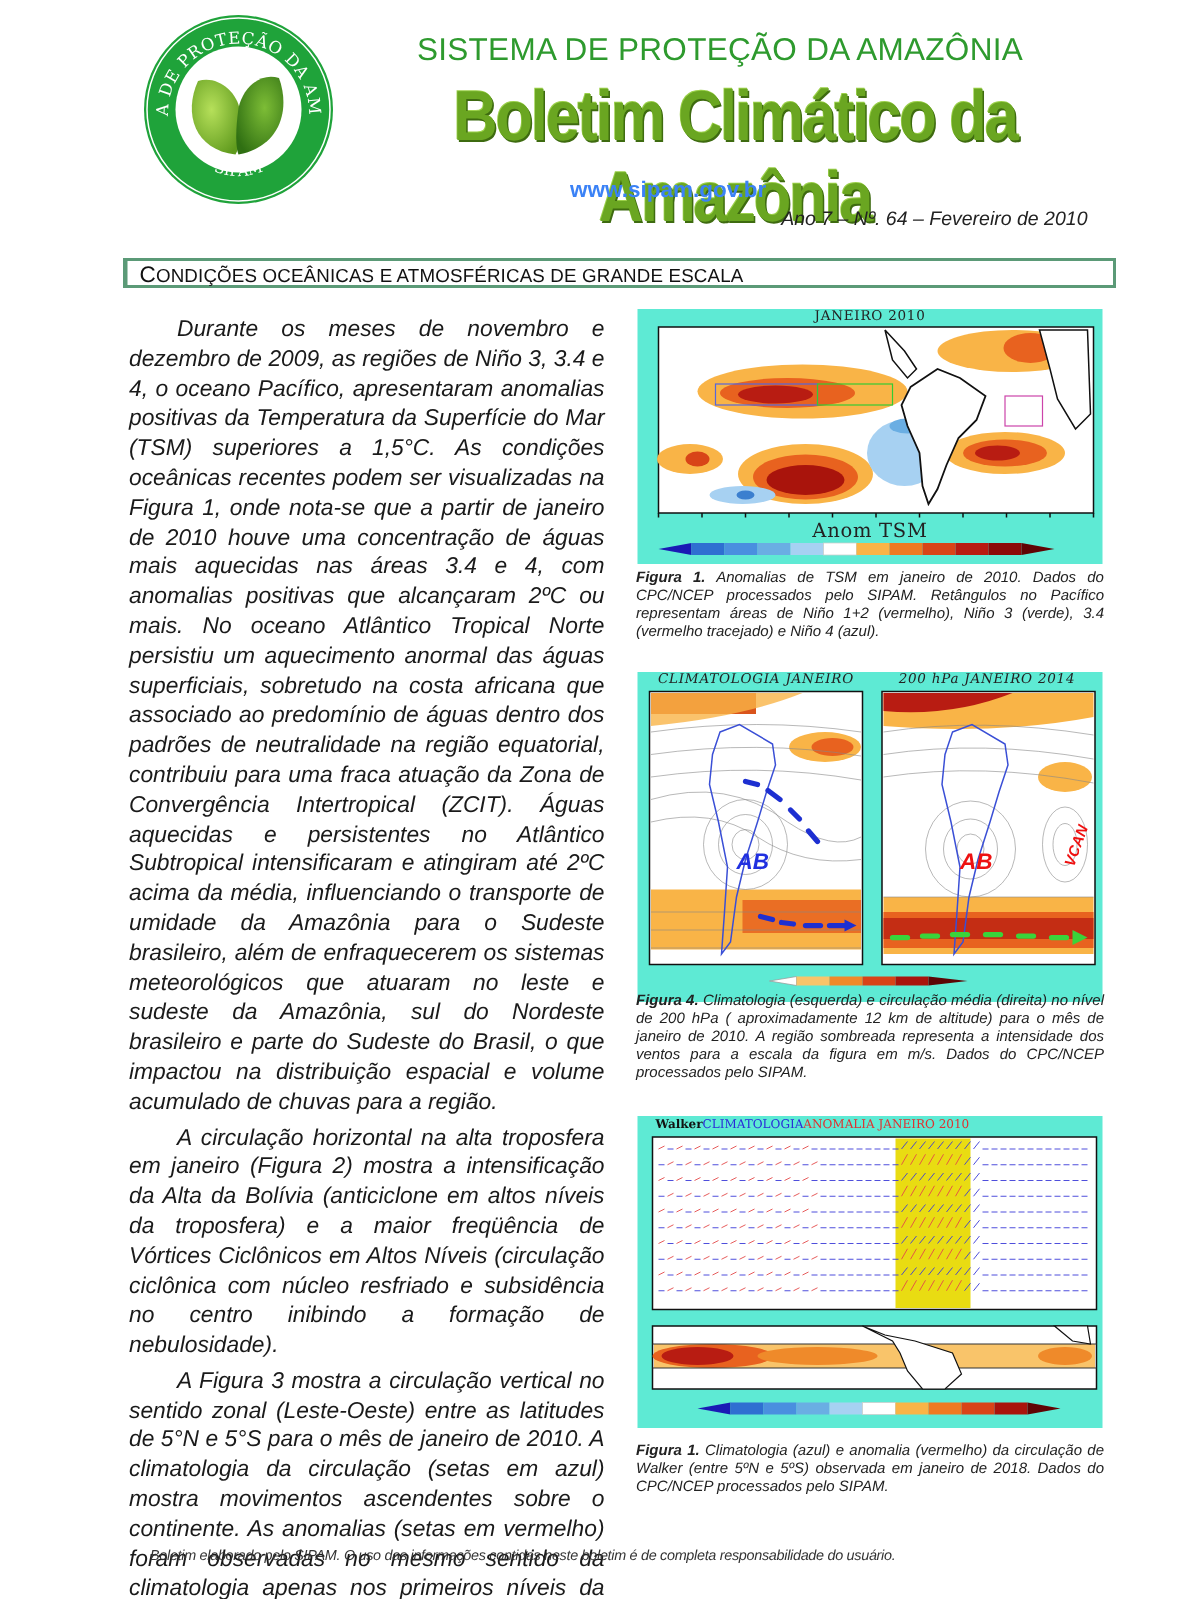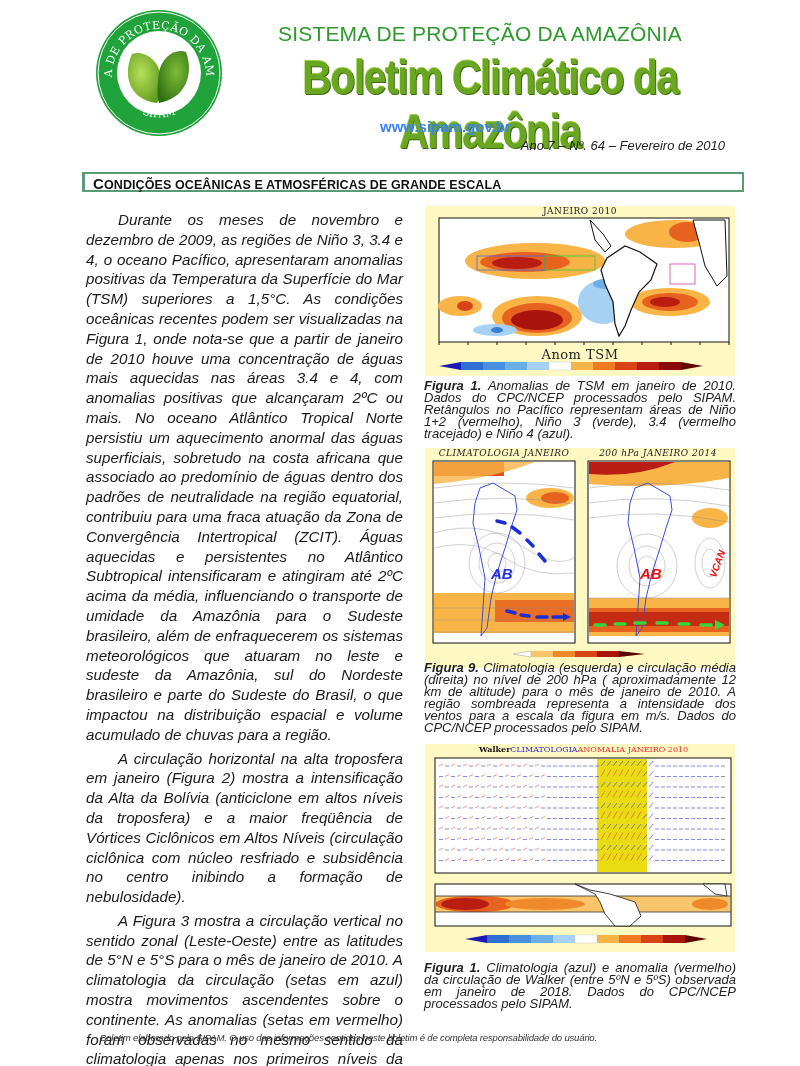--- a/index.html
+++ b/index.html
@@ -6,28 +6,28 @@
   body { width:800px; height:1066px; background:#ffffff; position:relative; overflow:hidden; font-family:"Liberation Sans", sans-serif; color:#111; }
   .abs { position:absolute; }
   
   #logo { left:94px; top:8px; width:130px; height:130px; }
   #org-title { left:230px; top:22px; width:500px; text-align:center; font-size:21px; color:#2e9a2e; font-family:"Liberation Sans", sans-serif; letter-spacing:0.2px; }
   #bulletin-title { left:230px; top:58px; width:520px; text-align:center; font-size:41px; font-weight:bold; color:#6aa621; font-family:"Liberation Sans", sans-serif; letter-spacing:-1.5px; transform:scaleY(1.15); text-shadow:1px 1px 0 #3e6b10, -0.5px -0.5px 0 #9bd04a; }
   #website { left:380px; top:118px; width:180px; text-align:left; font-size:15px; font-weight:bold; color:#3b82f6; }
   #issue-line { left:470px; top:138px; width:255px; text-align:right; font-size:13px; font-style:italic; color:#222; }
   
   #section-header { left:82px; top:172px; width:662px; height:20px; border:2px solid #5b9a77; border-left-width:3px; box-sizing:border-box; }
-  #section-header-text { position:absolute; left:8px; top:1px; font-size:12.5px; font-weight:bold; color:#111; letter-spacing:0.1px; }
+  #section-header-text { position:absolute; left:8px; top:1px; font-size:12.5px; font-weight:normal; color:#111; letter-spacing:0.1px; }
   #section-header-text .cap { font-size:15px; }
   
   #body-col { left:82px; top:206px; width:325px; font-size:15.2px; line-height:19.8px; text-align:justify; color:#1a1a1a; }
   #body-col p { margin:4px; text-indent:32px;font-style:italic; }
   
-  .fig { background:#fef9c3; }
-  .caption { font-size:13px; line-height:12px; font-style:italic; color:#222; text-align:justify; }
+  .fig { background:#5eead4; }
+  .caption { font-size:10px; line-height:12px; font-style:italic; color:#222; text-align:justify; }
   .caption b { font-style:italic; }
   .fig-title { font-family:"DejaVu Serif", serif; font-size:9px; color:#222; text-align:center; letter-spacing:0.5px; }
   #fig1 { left:425px; top:206px; width:310px; height:170px; }
   #fig1-caption { left:424px; top:380px; width:312px; }
   #fig2 { left:425px; top:448px; width:310px; height:220px;font-style:italic; }
   #fig2-caption { left:424px; top:662px; width:312px; }
   #fig3 { left:425px; top:744px; width:310px; height:208px; }
   #fig3-caption { left:424px; top:962px; width:312px; }
   #footer { left:100px; top:1032px; width:600px; text-align:left; font-size:9.6px; font-style:italic; color:#333; letter-spacing:-0.2px; }
 </style>
@@ -219,24 +219,24 @@
     <g>
       <polygon points="88,206 106,203 106,209" fill="#ffffff" stroke="#999" stroke-width="0.5"></polygon>
       <rect x="106" y="203" width="22" height="6" fill="#f9c46a"></rect>
       <rect x="128" y="203" width="22" height="6" fill="#ef8a2a"></rect>
       <rect x="150" y="203" width="22" height="6" fill="#d84418"></rect>
       <rect x="172" y="203" width="22" height="6" fill="#a9140c"></rect>
       <polygon points="194,203 220,206 194,209" fill="#5c0606"></polygon>
     </g>
   </svg>
 </div>
-<div id="fig2-caption" class="abs caption"><b>Figura 9.</b> <span>Climatologia (esquerda) e circulação média (direita) no nível de 200 hPa ( aproximadamente 12 km de altitude) para o mês de janeiro de 2010. A região sombreada representa a intensidade dos ventos para a escala da figura em m/s. Dados do CPC/NCEP processados pelo SIPAM.</span></div>
+<div id="fig2-caption" class="abs caption"><b>Figura 4.</b> <span>Climatologia (esquerda) e circulação média (direita) no nível de 200 hPa ( aproximadamente 12 km de altitude) para o mês de janeiro de 2010. A região sombreada representa a intensidade dos ventos para a escala da figura em m/s. Dados do CPC/NCEP processados pelo SIPAM.</span></div>
 
 <div id="fig3" class="abs fig">
-  <div style="position:absolute;left:12px;top:0;font-family:'DejaVu Serif', serif;font-size:8px;white-space:nowrap;margin-left:42px;"><span style="color:#111;font-weight:bold">Walker</span><span style="color:#2a2ad8">CLIMATOLOGIA</span><span style="color:#e03030">ANOMALIA JANEIRO 2010</span></div>
+  <div style="position:absolute;left:12px;top:0;font-family:'DejaVu Serif', serif;font-size:8px;white-space:nowrap;"><span style="color:#111;font-weight:bold">Walker</span><span style="color:#2a2ad8">CLIMATOLOGIA</span><span style="color:#e03030">ANOMALIA JANEIRO 2010</span></div>
   <svg width="310" height="208" style="position:absolute;left:0;top:0">
     <rect x="10" y="14" width="296" height="115" fill="#ffffff" stroke="#111" stroke-width="1"></rect>
     <rect x="172" y="15" width="50" height="113" fill="#e9dc12"></rect>
     <g id="walker-arrows" stroke-width="0.6">
         <line x1="14" y1="22" x2="18" y2="20" stroke="#e34a4a"></line>
         <line x1="20" y1="22" x2="24" y2="22" stroke="#3b3bd8"></line>
         <line x1="26" y1="22" x2="30" y2="20" stroke="#e34a4a"></line>
         <line x1="32" y1="22" x2="36" y2="22" stroke="#3b3bd8"></line>
         <line x1="38" y1="22" x2="42" y2="20" stroke="#e34a4a"></line>
         <line x1="44" y1="22" x2="48" y2="22" stroke="#3b3bd8"></line>

